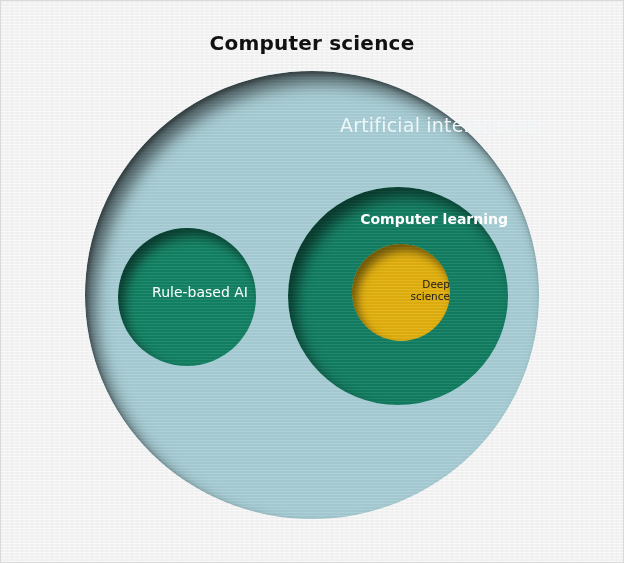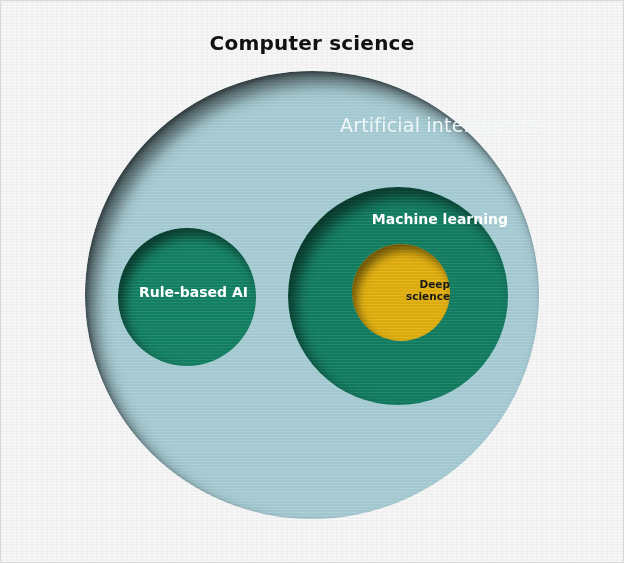--- a/index.html
+++ b/index.html
@@ -50,45 +50,45 @@
   }
   .label {
     position: absolute; text-align: right; white-space: nowrap;
   }
   .ai-label {
     left: 84px; width: 454px; top: 113px;
     font-size: 19px; color: #eef6f8; letter-spacing: 0.2px;
   }
   .rule-label {
     left: 117px; width: 130px; top: 283px;
-    font-size: 14px; color: #ffffff; font-weight: bold;
+    font-size: 14px; color: #ffffff; font-weight: normal;
   }
   .ml-label {
     left: 287px; width: 220px; top: 210px;
     font-size: 14px; color: #ffffff; font-weight: bold;
   }
   .dl-label {
     left: 351px; width: 98px; top: 277px;
-    font-size: 10.5px; line-height: 12px; color: #1a1a1a; font-weight: bold;
+    font-size: 10.5px; line-height: 12px; color: #1a1a1a; font-weight: normal;
   }
   .dl-label span { display: block; }
 </style>
 </head>
 <body>
 
 <div class="frame">
   <div class="title">Computer science</div>
 
   <div class="circle ai"></div>
   <div class="label ai-label">Artificial intelligence</div>
 
   <div class="circle rule"></div>
   <div class="label rule-label">Rule-based AI</div>
 
   <div class="circle ml"></div>
-  <div class="label ml-label">Machine learning</div>
+  <div class="label ml-label">Computer learning</div>
 
   <div class="circle dl"></div>
   <div class="label dl-label">
     <span>Deep</span>
     <span>science</span>
   </div>
 </div>
 
 </body></html>

